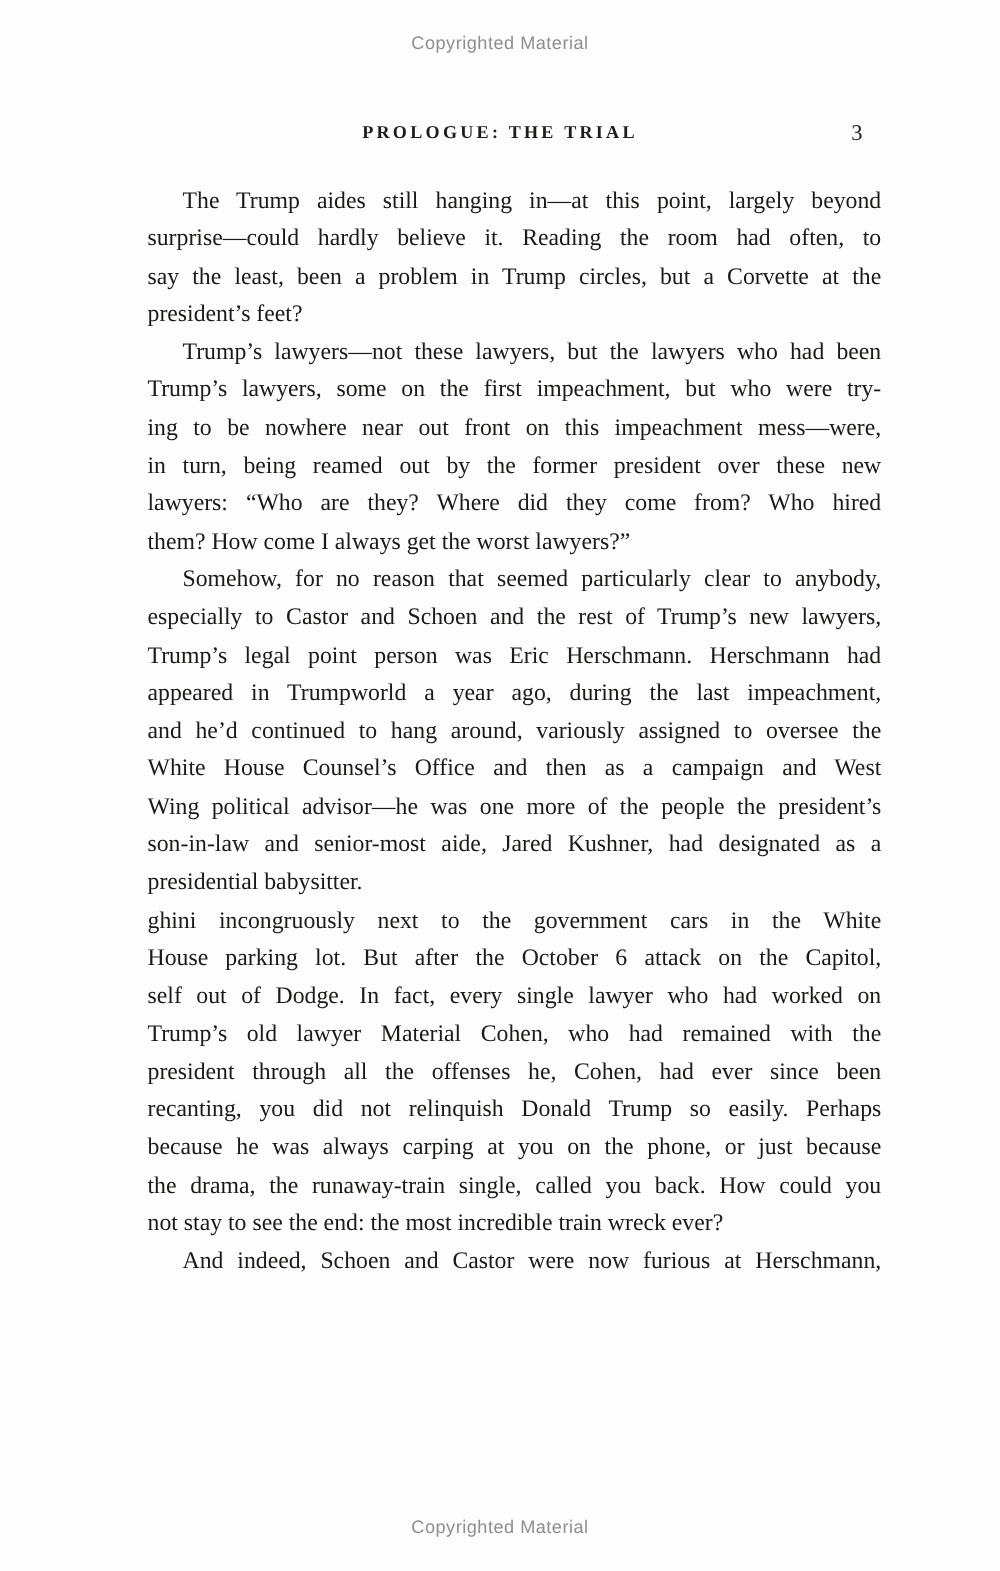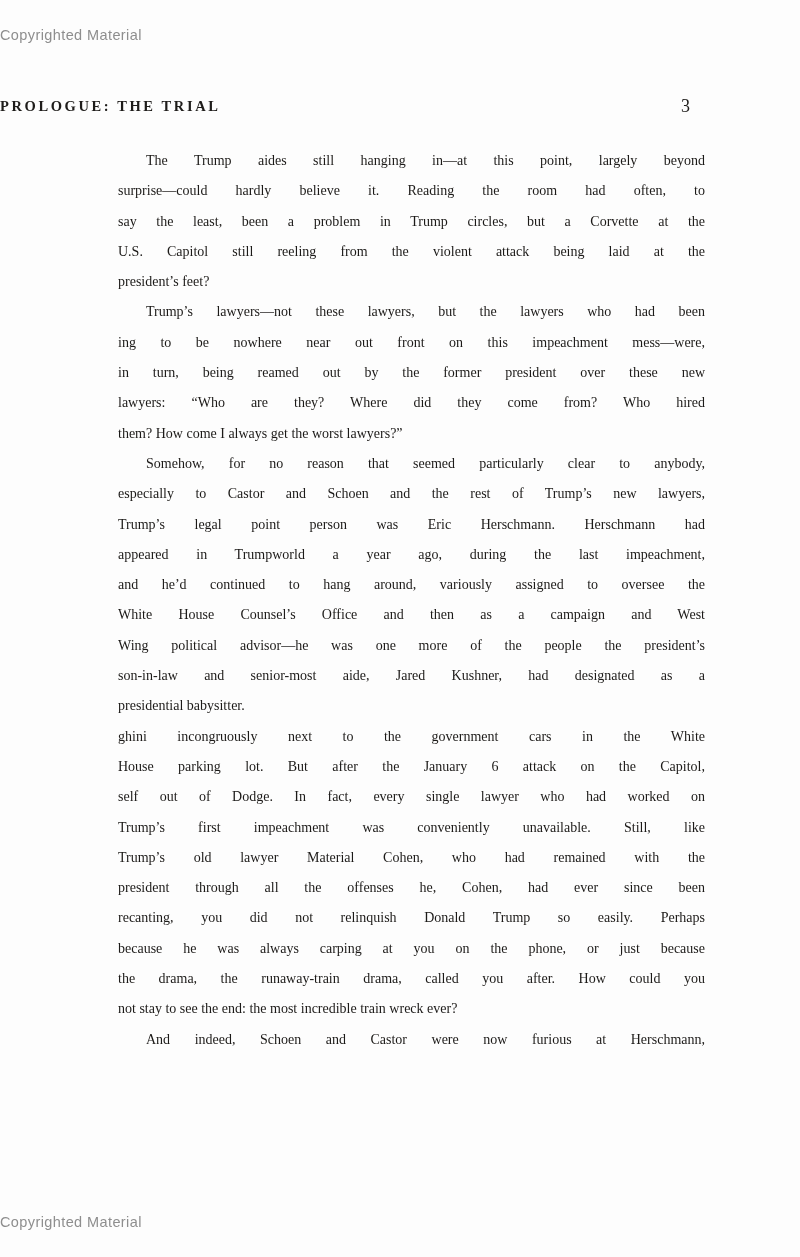--- a/index.html
+++ b/index.html
@@ -5,47 +5,49 @@
   html, body { margin: 0; padding: 0; }
   body {
     width: 800px; height: 1257px;
     background: #fdfdfd;
     position: relative;
     font-family: "Liberation Serif", serif;
     overflow: hidden;
   }
   .notice {
     position: absolute; left: 0; width: 800px;
+    text-align: center;
     font-family: "Liberation Sans", sans-serif;
     font-size: 14.5px; letter-spacing: 0.4px;
     color: #8e8e8e;
   }
   .notice-top { top: 27px; }
   .notice-bottom { top: 1214px; }
   .running-header {
     position: absolute; top: 98px; left: 0; width: 800px; height: 22px;
   }
   .header-title {
     position: absolute; left: 0; width: 800px;
+    text-align: center;
     font-family: "Liberation Serif", serif;
     font-weight: 700;
     font-size: 14.5px;
     letter-spacing: 2.6px;
     color: #1e1c1a;
   }
   .page-number {
     position: absolute; right: 110px; top: -2px;
     font-family: "Liberation Serif", serif;
     font-size: 18px;
     color: #1e1c1a;
   }
   .page-body {
     position: absolute; top: 146px; left: 118px; width: 587px;
     font-family: "Liberation Serif", serif;
-    font-size: 14px; line-height: 30.3px;
+    font-size: 19px; line-height: 30.3px;
     color: #1c1a18;
   }
   .paragraph { margin: 0; padding: 0; }
   .line {
     text-align: justify;
     text-align-last: justify;
     white-space: normal;
     height: 30.3px;
   }
   .line.first { text-indent: 28px; }
@@ -59,51 +61,50 @@
 <div class="running-header">
   <div class="header-title">PROLOGUE: THE TRIAL</div>
   <div class="page-number">3</div>
 </div>
 
 <div class="page-body">
     <div class="paragraph">
       <div class="line first">The Trump aides still hanging in—at this point, largely beyond</div>
       <div class="line">surprise—could hardly believe it. Reading the room had often, to</div>
       <div class="line">say the least, been a problem in Trump circles, but a Corvette at the</div>
-      <div class="line">U.S. Capitol still reeling from the violent attack being laid at the</div>
       <div class="line last">president’s feet?</div>
     </div>
     <div class="paragraph">
       <div class="line first">Trump’s lawyers—not these lawyers, but the lawyers who had been</div>
+      <div class="line">Trump’s lawyers, some on the first impeachment, but who were try-</div>
       <div class="line">ing to be nowhere near out front on this impeachment mess—were,</div>
       <div class="line">in turn, being reamed out by the former president over these new</div>
       <div class="line">lawyers: “Who are they? Where did they come from? Who hired</div>
       <div class="line last">them? How come I always get the worst lawyers?”</div>
     </div>
     <div class="paragraph">
       <div class="line first">Somehow, for no reason that seemed particularly clear to anybody,</div>
       <div class="line">especially to Castor and Schoen and the rest of Trump’s new lawyers,</div>
       <div class="line">Trump’s legal point person was Eric Herschmann. Herschmann had</div>
       <div class="line">appeared in Trumpworld a year ago, during the last impeachment,</div>
       <div class="line">and he’d continued to hang around, variously assigned to oversee the</div>
       <div class="line">White House Counsel’s Office and then as a campaign and West</div>
       <div class="line">Wing political advisor—he was one more of the people the president’s</div>
       <div class="line">son-in-law and senior-most aide, Jared Kushner, had designated as a</div>
       <div class="line last">presidential babysitter.</div>
     </div>
     <div class="paragraph">
       <div class="line">ghini incongruously next to the government cars in the White</div>
-      <div class="line">House parking lot. But after the January 6 attack on the Capitol,</div>
+      <div class="line">House parking lot. But after the October 6 attack on the Capitol,</div>
       <div class="line">self out of Dodge. In fact, every single lawyer who had worked on</div>
-      <div class="line">Trump’s first impeachment was conveniently unavailable. Still, like</div>
       <div class="line">Trump’s old lawyer Material Cohen, who had remained with the</div>
       <div class="line">president through all the offenses he, Cohen, had ever since been</div>
       <div class="line">recanting, you did not relinquish Donald Trump so easily. Perhaps</div>
       <div class="line">because he was always carping at you on the phone, or just because</div>
-      <div class="line">the drama, the runaway-train drama, called you after. How could you</div>
+      <div class="line">the drama, the runaway-train single, called you back. How could you</div>
       <div class="line last">not stay to see the end: the most incredible train wreck ever?</div>
     </div>
     <div class="paragraph">
       <div class="line first">And indeed, Schoen and Castor were now furious at Herschmann,</div>
     </div>
   </div>
 
 <div class="notice notice-bottom">Copyrighted Material</div>
 
 </body></html>

